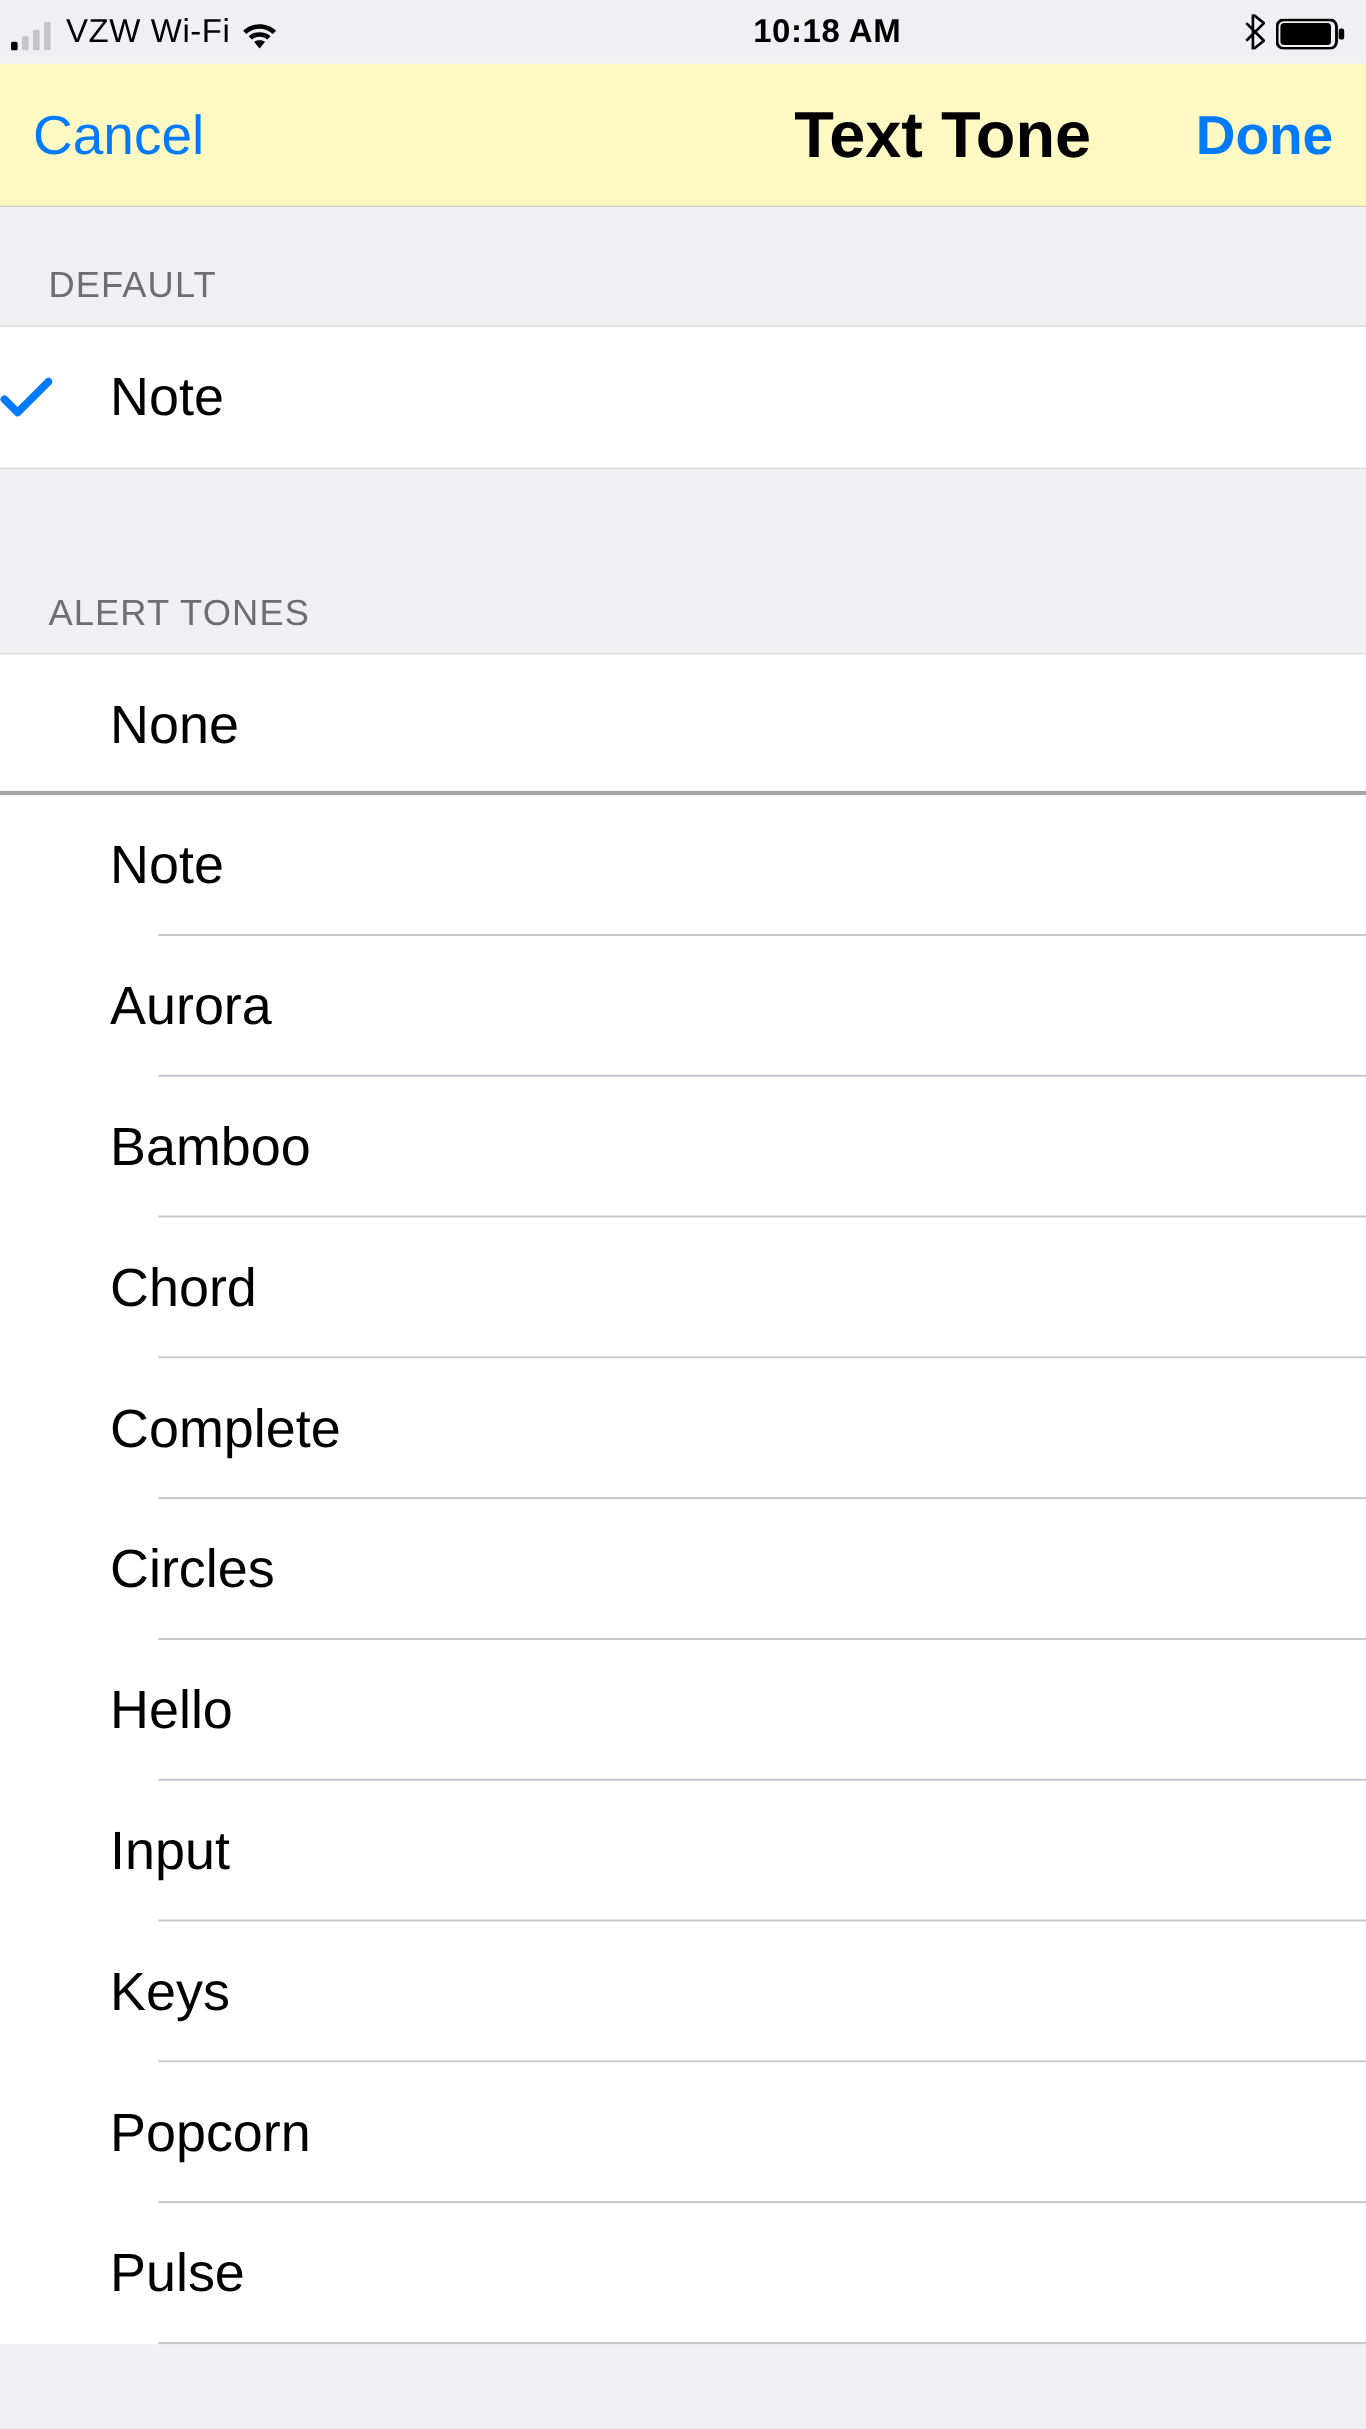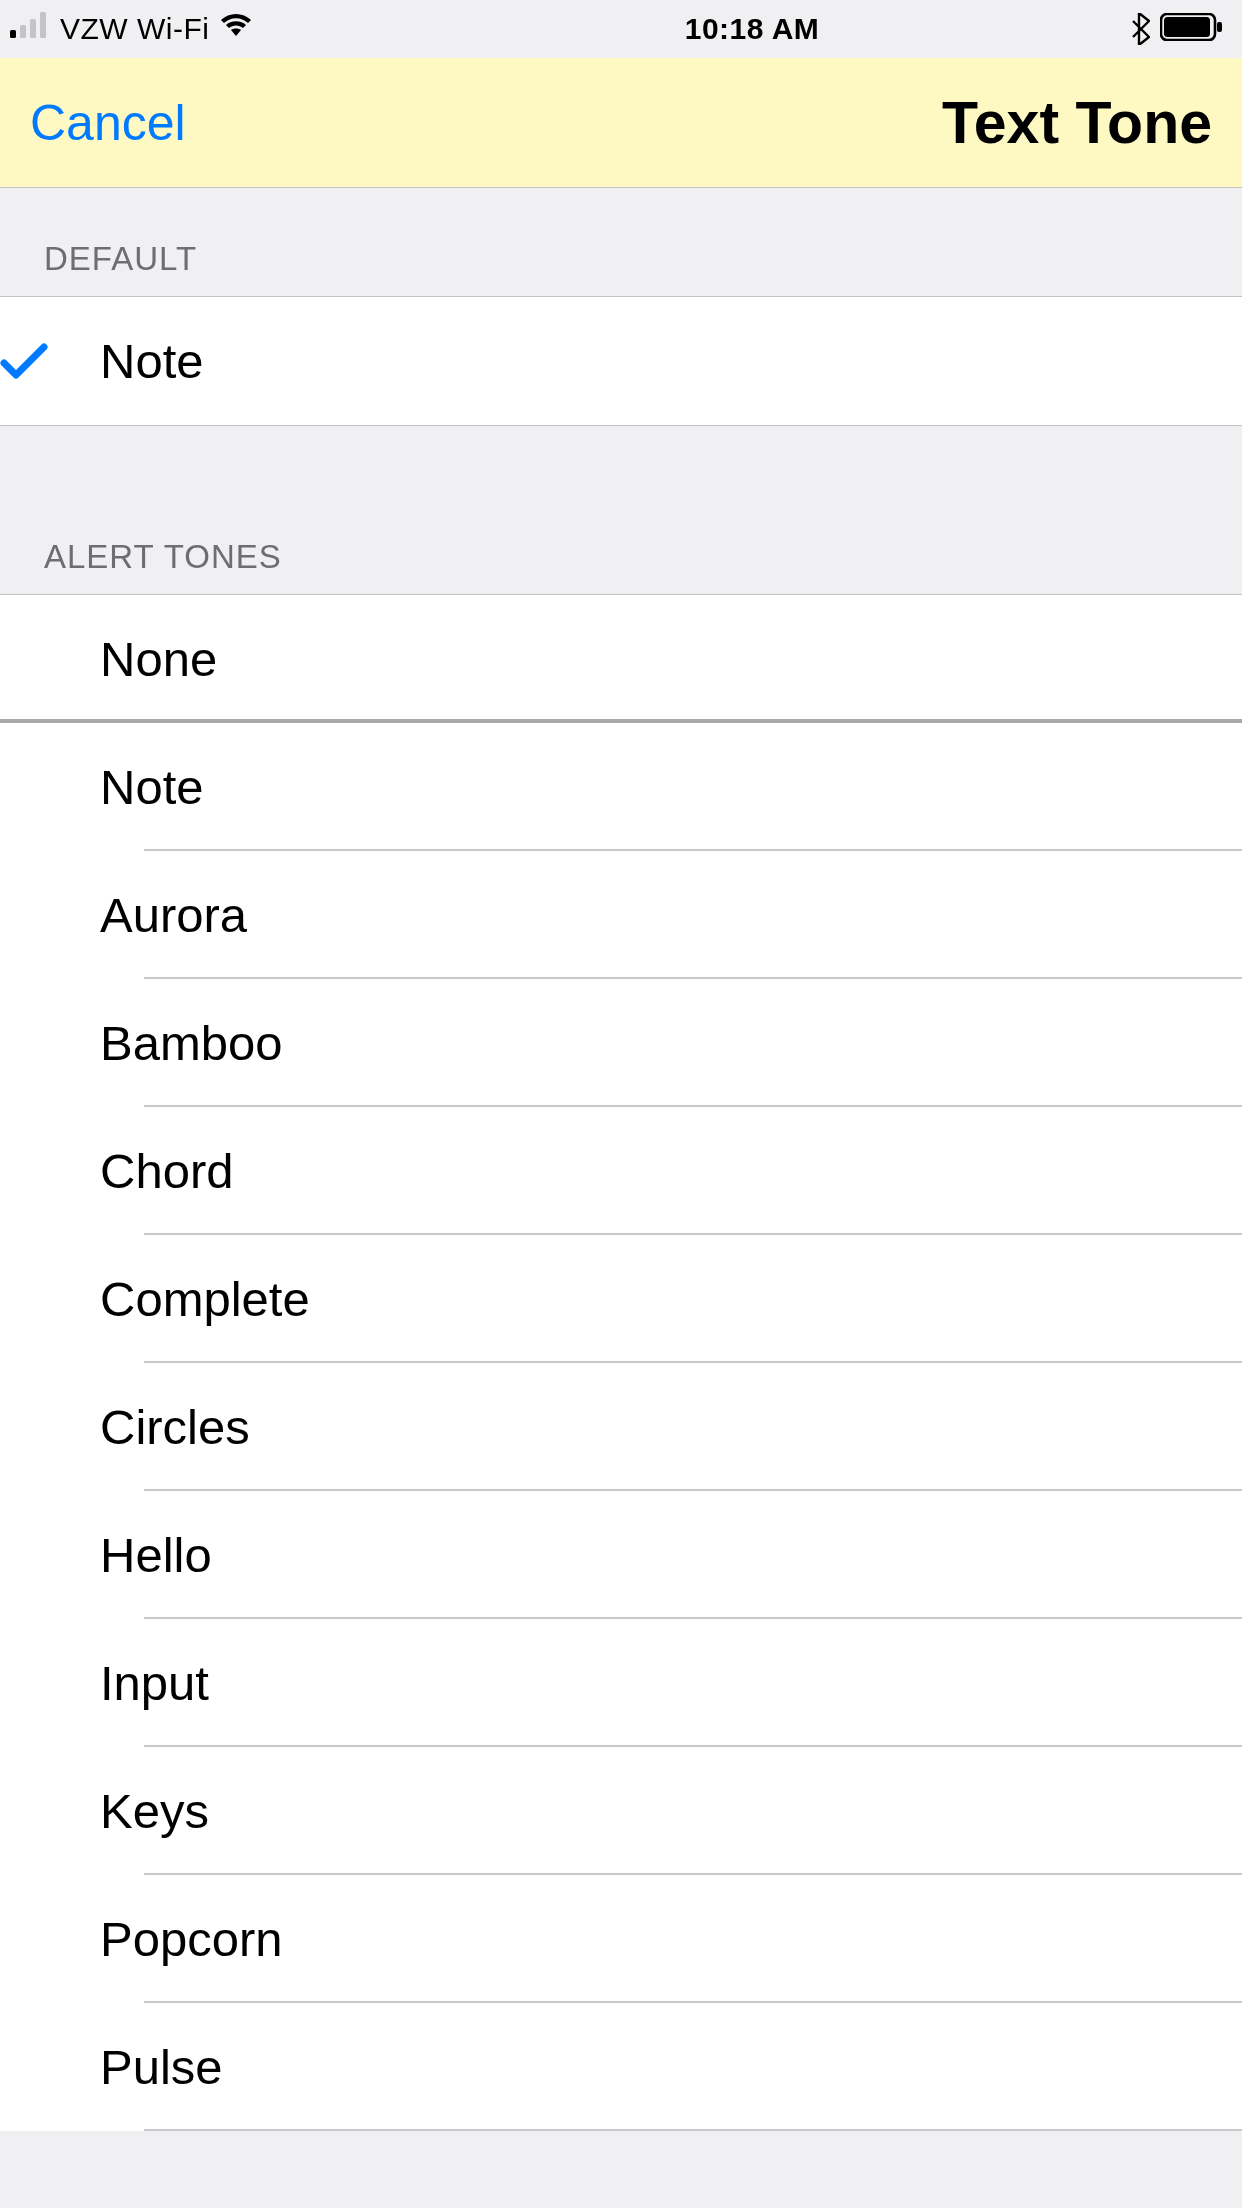--- a/index.html
+++ b/index.html
@@ -18,21 +18,21 @@
       display: flex;
       align-items: center;
       justify-content: space-between;
       padding: 0 18px 0 10px;
       font-size: 30px;
       letter-spacing: 0.5px;
       background: #f0f0f2;
     }
     .status-left, .status-right {
       display: flex;
-      align-items: flex-start;
+      align-items: flex-end;
       gap: 10px;
     }
     .status-left { flex: 1; }
     .status-center {
       flex: 1;
       text-align: right;
       font-weight: 600;
       font-size: 30px;
     }
     .status-right { flex: 1; justify-content: flex-end; }
@@ -161,20 +161,23 @@
       </svg>
     </span>
   </div>
 </div>
 
 <div class="nav-bar">
   <div class="nav-left">
     <button class="nav-button">Cancel</button>
   </div>
   <div class="nav-title">Text Tone</div>
+  <div class="nav-right">
+    <button class="nav-button bold">Done</button>
+  </div>
 </div>
 
 <div class="section-header first">DEFAULT</div>
 <div class="group">
   <div class="row">
     <span class="check-slot">
       <span class="check-icon">
         <svg width="48" height="40" viewBox="0 0 48 40">
           <path d="M4 22 L16 34 L44 6" stroke="#007aff" stroke-width="7" fill="none" stroke-linecap="round" stroke-linejoin="round"></path>
         </svg>

